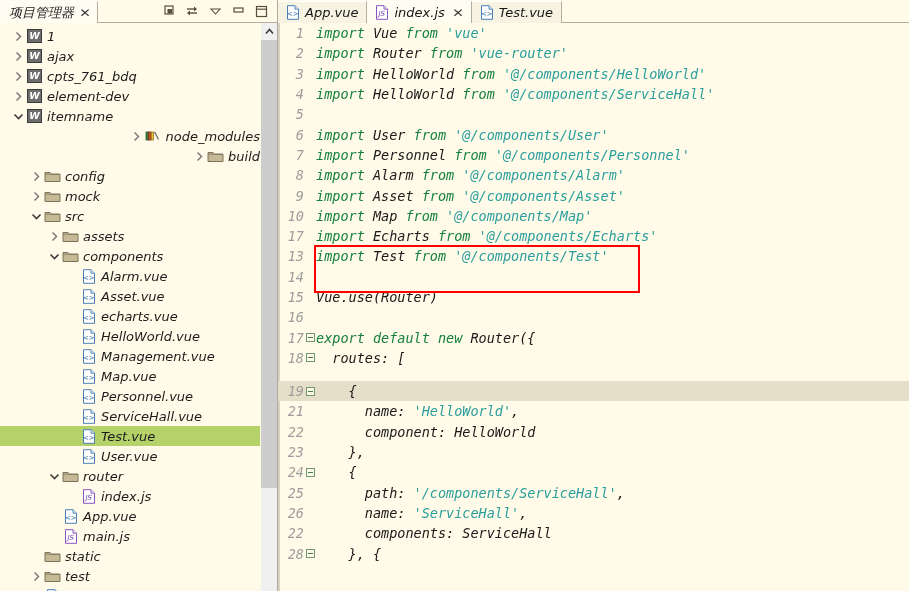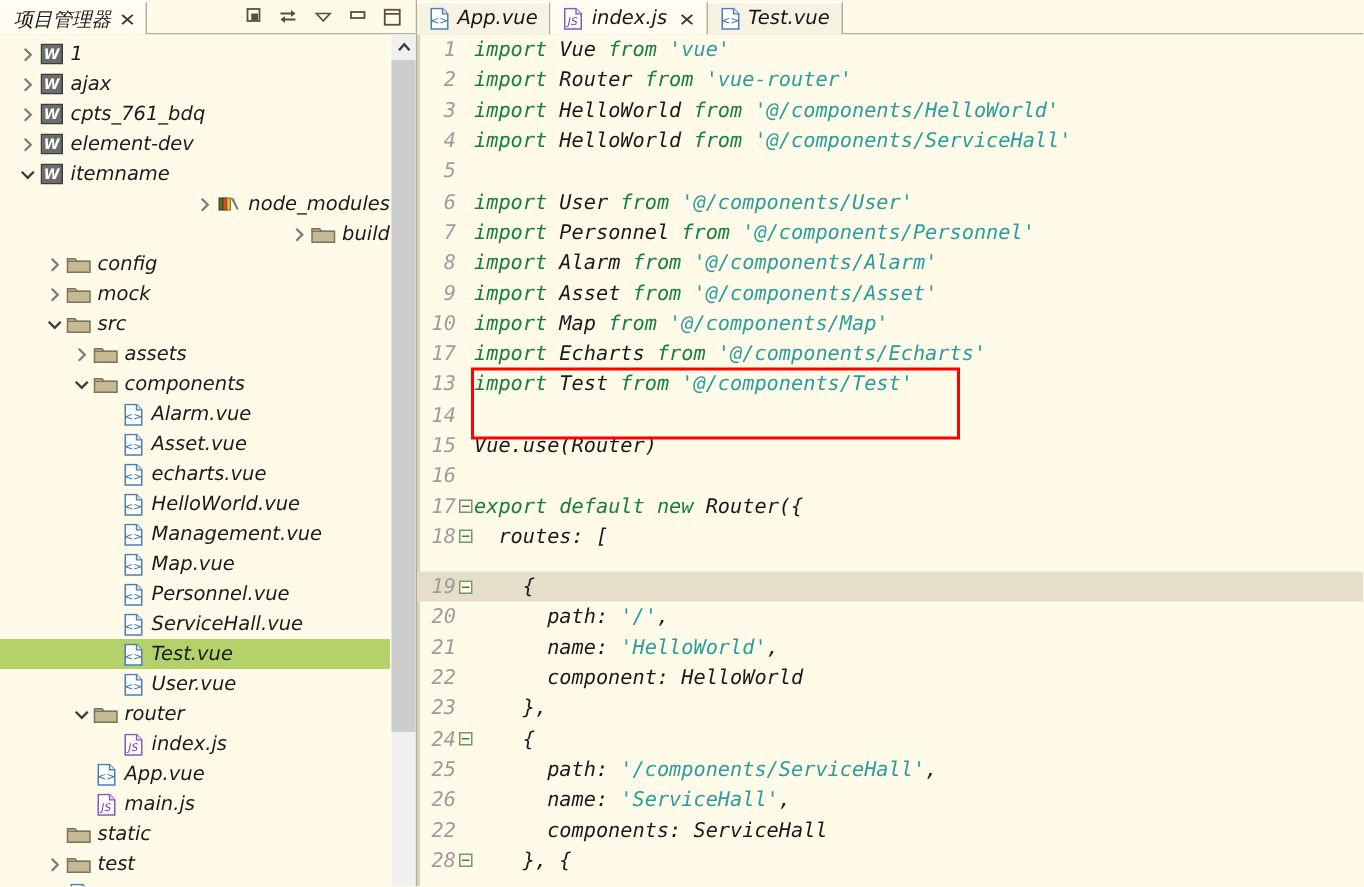--- a/index.html
+++ b/index.html
@@ -698,21 +698,20 @@
           <div class="codeline"><span class="lno">9</span><span class="fold"></span><span class="ctext"><span class="kw">import </span><span class="pln">Asset </span><span class="kw">from </span><span class="str">'@/components/Asset'</span></span></div>
           <div class="codeline"><span class="lno">10</span><span class="fold"></span><span class="ctext"><span class="kw">import </span><span class="pln">Map </span><span class="kw">from </span><span class="str">'@/components/Map'</span></span></div>
           <div class="codeline"><span class="lno">17</span><span class="fold"></span><span class="ctext"><span class="kw">import </span><span class="pln">Echarts </span><span class="kw">from </span><span class="str">'@/components/Echarts'</span></span></div>
           <div class="codeline"><span class="lno">13</span><span class="fold"></span><span class="ctext"><span class="kw">import </span><span class="pln">Test </span><span class="kw">from </span><span class="str">'@/components/Test'</span></span></div>
           <div class="codeline"><span class="lno">14</span><span class="fold"></span><span class="ctext"></span></div>
           <div class="codeline"><span class="lno">15</span><span class="fold"></span><span class="ctext"><span class="pln">Vue.use(Router)</span></span></div>
           <div class="codeline"><span class="lno">16</span><span class="fold"></span><span class="ctext"></span></div>
           <div class="codeline"><span class="lno">17</span><span class="fold"><span class="fold-box"></span></span><span class="ctext"><span class="kw">export </span><span class="kw">default </span><span class="kw">new </span><span class="pln">Router({</span></span></div>
           <div class="codeline"><span class="lno">18</span><span class="fold"><span class="fold-box"></span></span><span class="ctext"><span class="pln">  routes: [</span></span></div>
           <div class="codeline hl"><span class="lno">19</span><span class="fold"><span class="fold-box"></span></span><span class="ctext"><span class="pln">    {</span></span></div>
-          <div class="codeline"><span class="lno">20</span><span class="fold"></span><span class="ctext"><span class="pln">      path: </span><span class="str">'/'</span><span class="pln">,</span></span></div>
           <div class="codeline"><span class="lno">21</span><span class="fold"></span><span class="ctext"><span class="pln">      name: </span><span class="str">'HelloWorld'</span><span class="pln">,</span></span></div>
           <div class="codeline"><span class="lno">22</span><span class="fold"></span><span class="ctext"><span class="pln">      component: HelloWorld</span></span></div>
           <div class="codeline"><span class="lno">23</span><span class="fold"></span><span class="ctext"><span class="pln">    },</span></span></div>
           <div class="codeline"><span class="lno">24</span><span class="fold"><span class="fold-box"></span></span><span class="ctext"><span class="pln">    {</span></span></div>
           <div class="codeline"><span class="lno">25</span><span class="fold"></span><span class="ctext"><span class="pln">      path: </span><span class="str">'/components/ServiceHall'</span><span class="pln">,</span></span></div>
           <div class="codeline"><span class="lno">26</span><span class="fold"></span><span class="ctext"><span class="pln">      name: </span><span class="str">'ServiceHall'</span><span class="pln">,</span></span></div>
           <div class="codeline"><span class="lno">22</span><span class="fold"></span><span class="ctext"><span class="pln">      components: ServiceHall</span></span></div>
           <div class="codeline"><span class="lno">28</span><span class="fold"><span class="fold-box"></span></span><span class="ctext"><span class="pln">    }, {</span></span></div>
         </div>
       <div class="redbox" id="redbox" style="left: 36px; top: 222px; width: 326px; height: 48px; border-color: rgb(254, 0, 0);"></div>

